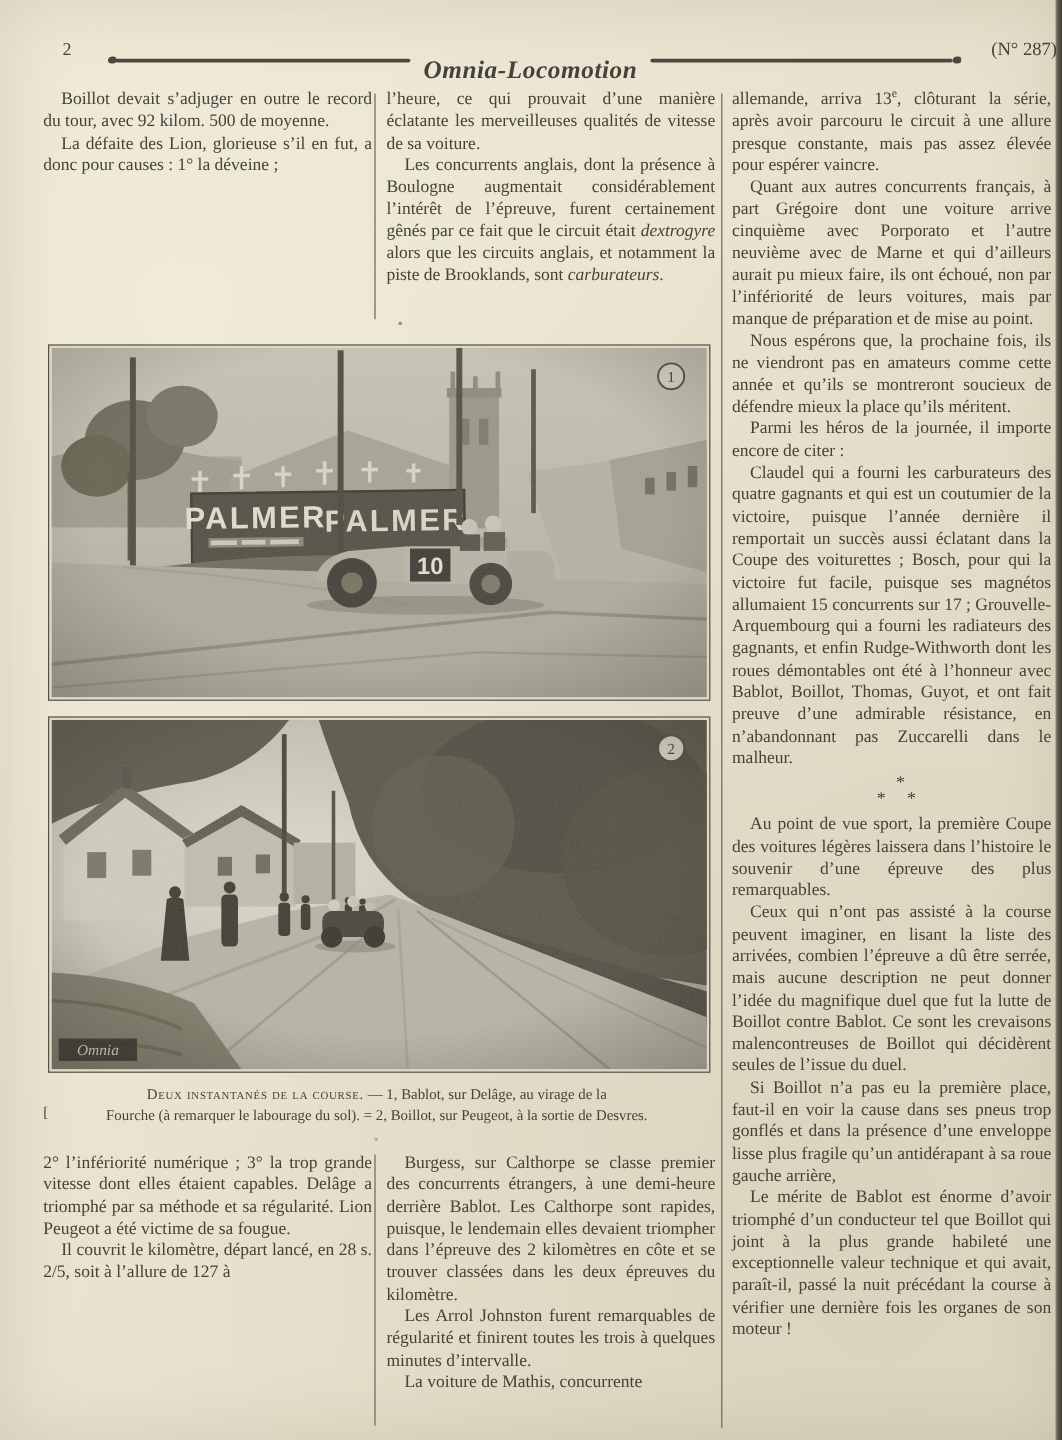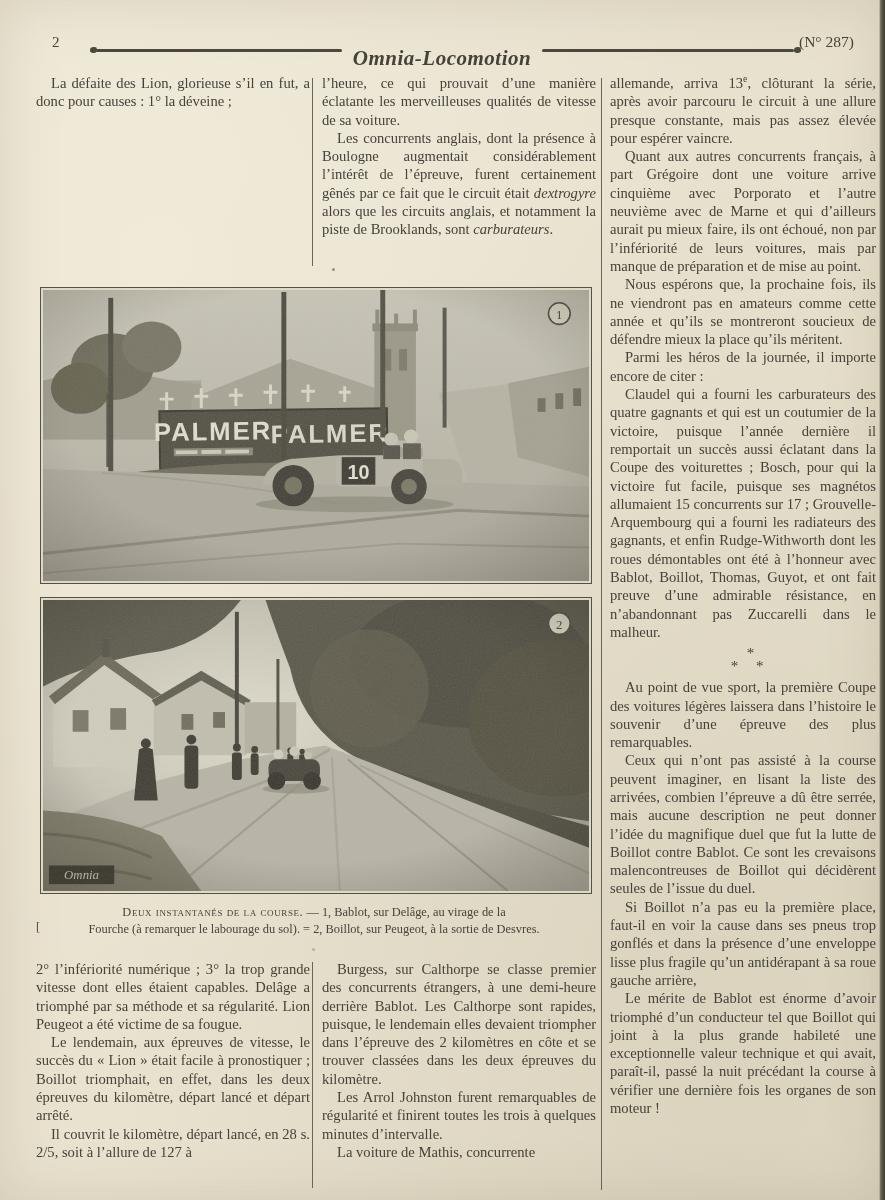--- a/index.html
+++ b/index.html
@@ -19,21 +19,21 @@
   
   .pagenum{position:absolute; left:52px; top:34px; font-size:15px;}
   .masthead{position:absolute; left:352px; top:46px; width:180px; text-align:center;
     font-size:21px; font-weight:bold; font-style:italic; letter-spacing:.5px; white-space:nowrap;}
   .hrule{position:absolute; top:49px; height:2.6px; background:#4c483d; border-radius:2px;}
   .hrule.left{left:96px; width:246px;}
   .hrule.right{left:542px; width:252px;}
   .hrule .hook{position:absolute; width:7px; height:6px; background:#4c483d; border-radius:60% 40% 50% 50%; top:-2px;}
   .hrule.left .hook{left:-6px;}
   .hrule.right .hook{right:-7px;}
-  .issue{position:absolute; left:799px; top:33px; font-size:15.5px; white-space:nowrap;}
+  .issue{position:absolute; left:826px; top:33px; font-size:15.5px; white-space:nowrap;}
 
   
   .col{position:absolute; font-size:14.6px; line-height:18.3px; text-align:justify;}
   .col p{margin:0; text-indent:15px;}
   .col p.noindent{text-indent:0;}
   .col1t{left:36px;  top:74px;  width:274px;}
   .col2t{left:322px; top:74px;  width:274px;}
   .col3 {left:610px; top:74px;  width:266px;}
   .col1b{left:36px;  top:960px; width:274px;}
   .col2b{left:322px; top:960px; width:274px;}
@@ -81,20 +81,21 @@
   <div class="hrule right">
       <span class="hook"></span>
     </div>
   <span class="issue">(N° 287)</span>
 
   <div class="vrule vr-a"></div>
   <div class="vrule vr-b"></div>
   <div class="vrule vr-c"></div>
 
   <section class="col col1t">
+    <p>Boillot devait s’adjuger en outre le record du tour, avec 92 kilom. 500 de moyenne.</p>
     <p>La défaite des Lion, glorieuse s’il en fut, a donc pour causes : 1° la déveine ;</p>
   </section>
 
   <section class="col col2t">
     <p class="noindent">l’heure, ce qui prouvait d’une manière éclatante les merveilleuses qualités de vitesse de sa voiture.</p>
     <p><span>Les concurrents anglais, dont la présence à Boulogne augmentait considérablement l’intérêt de l’épreuve, furent certainement gênés par ce fait que le circuit était </span><em>dextrogyre</em><span> alors que les circuits anglais, et notamment la piste de Brooklands, sont </span><em>carburateurs</em><span>.</span></p>
   </section>
 
   <section class="col col3">
     <p class="noindent"><span>allemande, arriva 13</span><sup>e</sup><span>, clôturant la série, après avoir parcouru le circuit à une allure presque constante, mais pas assez élevée pour espérer vaincre.</span></p>
@@ -294,21 +295,20 @@
   </figure>
 
   <div class="caption">
     <span class="bracket">[</span>
     <div><span class="lead">Deux instantanés de la course.</span><span> — 1, Bablot, sur Delâge, au virage de la</span></div>
     <div>Fourche (à remarquer le labourage du sol). = 2, Boillot, sur Peugeot, à la sortie de Desvres.</div>
   </div>
 
   <section class="col col1b">
     <p class="noindent">2° l’infériorité numérique ; 3° la trop grande vitesse dont elles étaient capables. Delâge a triomphé par sa méthode et sa régularité. Lion Peugeot a été victime de sa fougue.</p>
-    <p>Le lendemain, aux épreuves de vitesse, le succès du « Lion » était facile à pronostiquer ; Boillot triomphait, en effet, dans les deux épreuves du kilomètre, départ lancé et départ arrêté.</p>
     <p>Il couvrit le kilomètre, départ lancé, en 28 s. 2/5, soit à l’allure de 127 à</p>
   </section>
 
   <section class="col col2b">
     <p>Burgess, sur Calthorpe se classe premier des concurrents étrangers, à une demi-heure derrière Bablot. Les Calthorpe sont rapides, puisque, le lendemain elles devaient triompher dans l’épreuve des 2 kilomètres en côte et se trouver classées dans les deux épreuves du kilomètre.</p>
     <p>Les Arrol Johnston furent remarquables de régularité et finirent toutes les trois à quelques minutes d’intervalle.</p>
     <p>La voiture de Mathis, concurrente</p>
   </section>
 </div>
 

